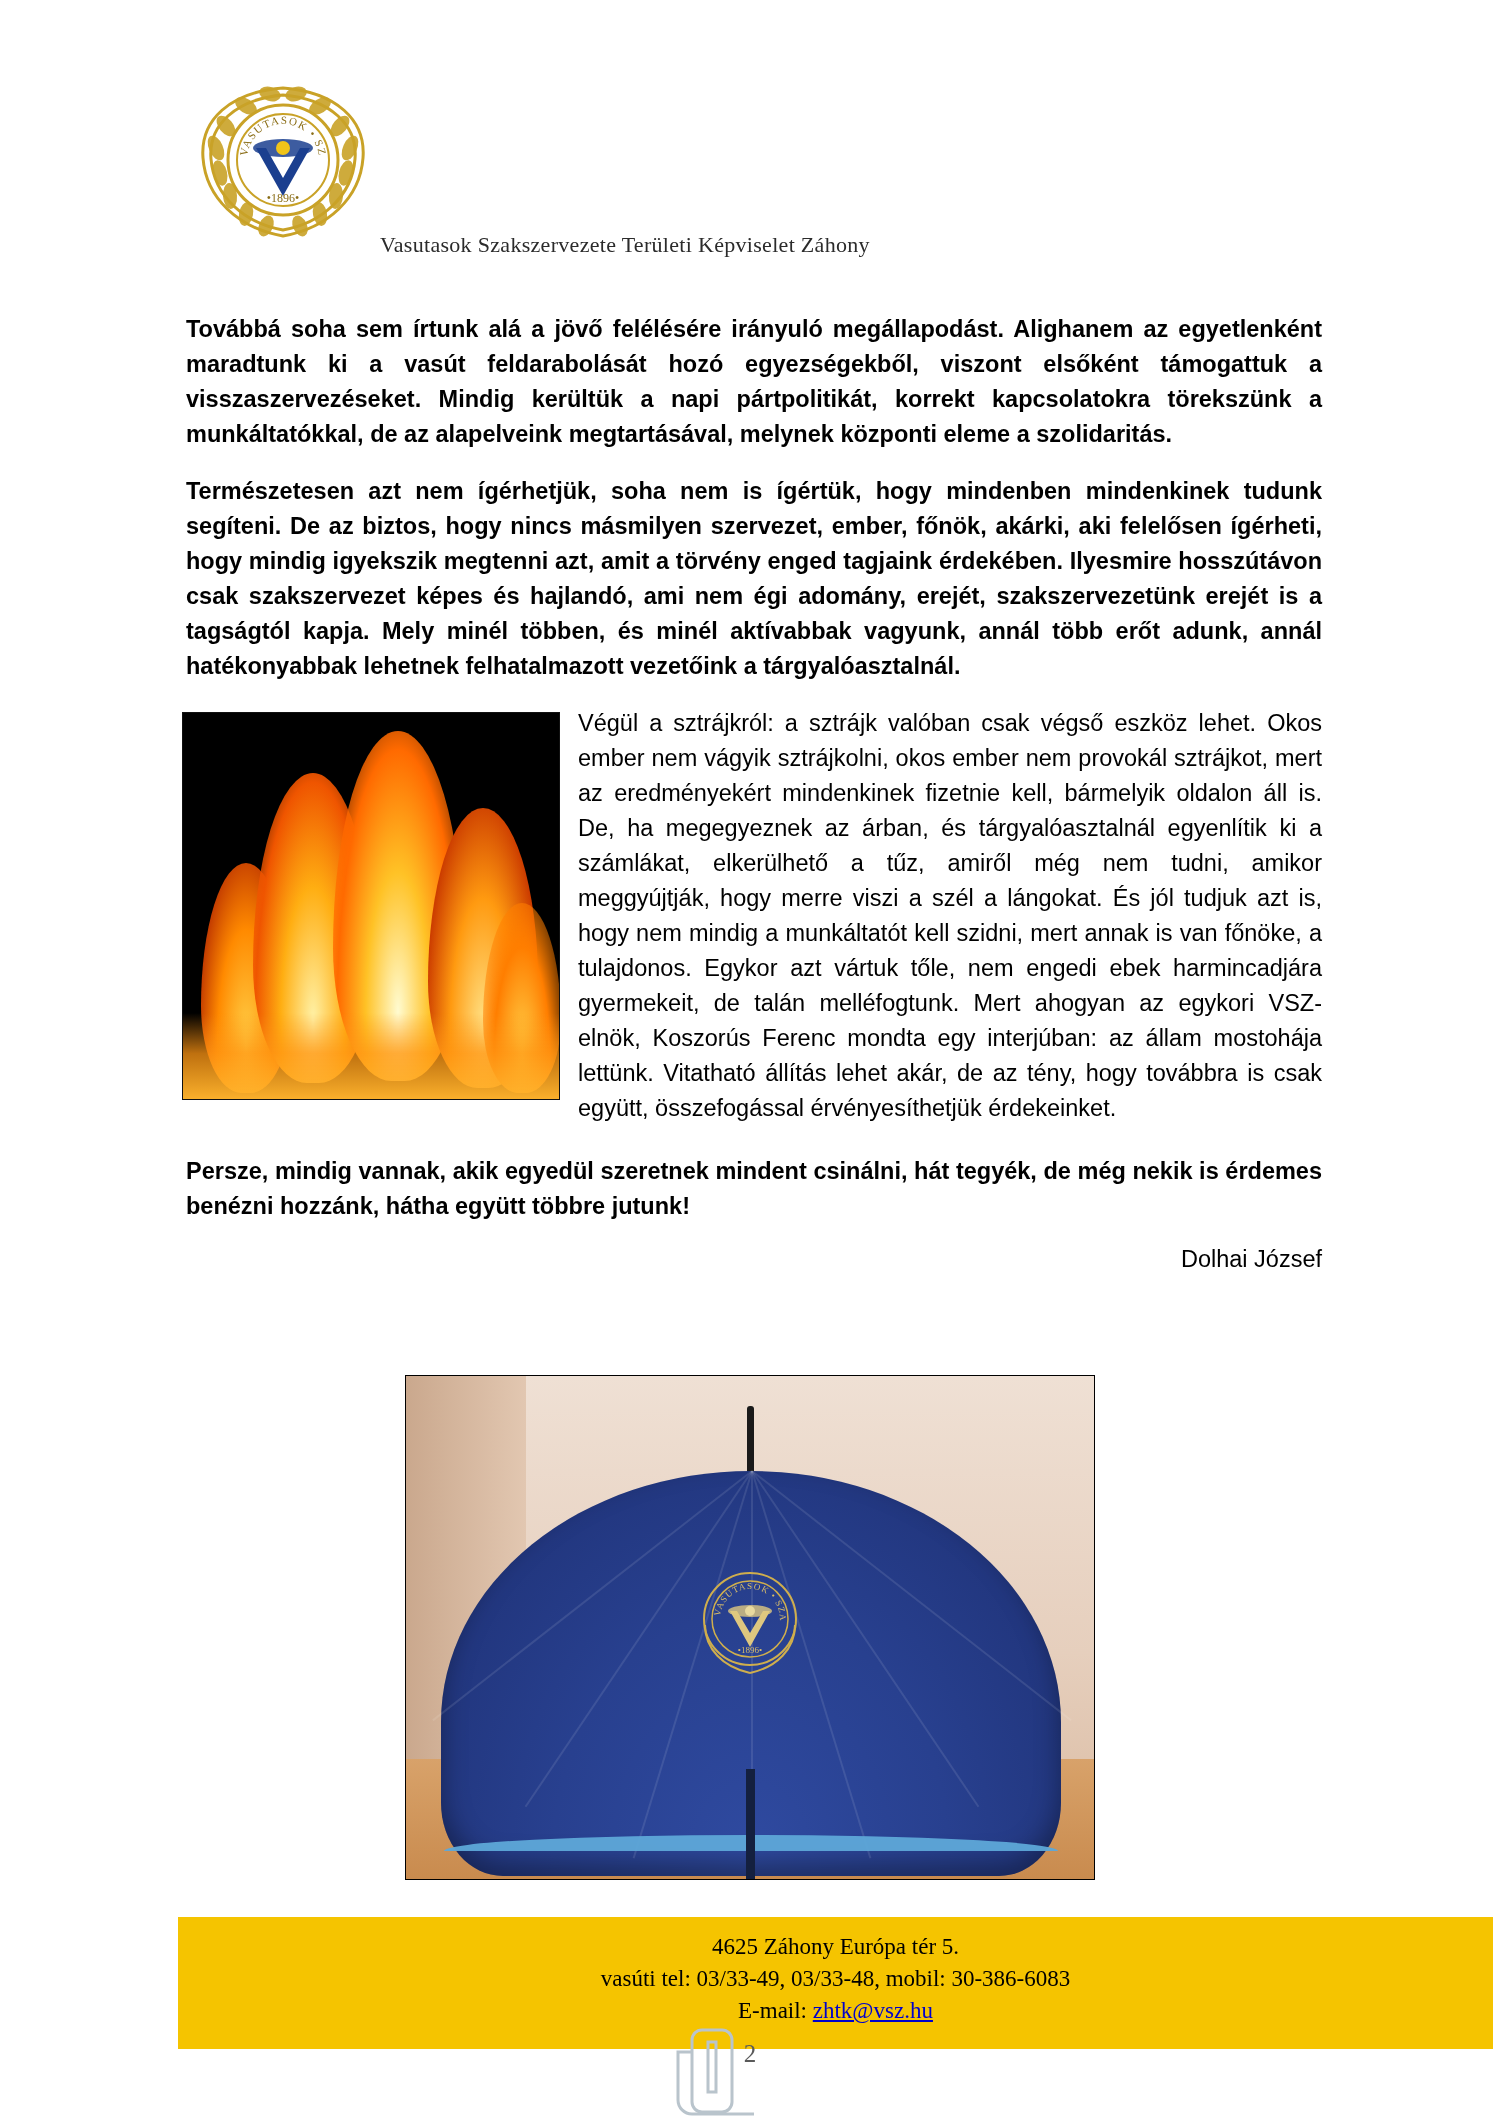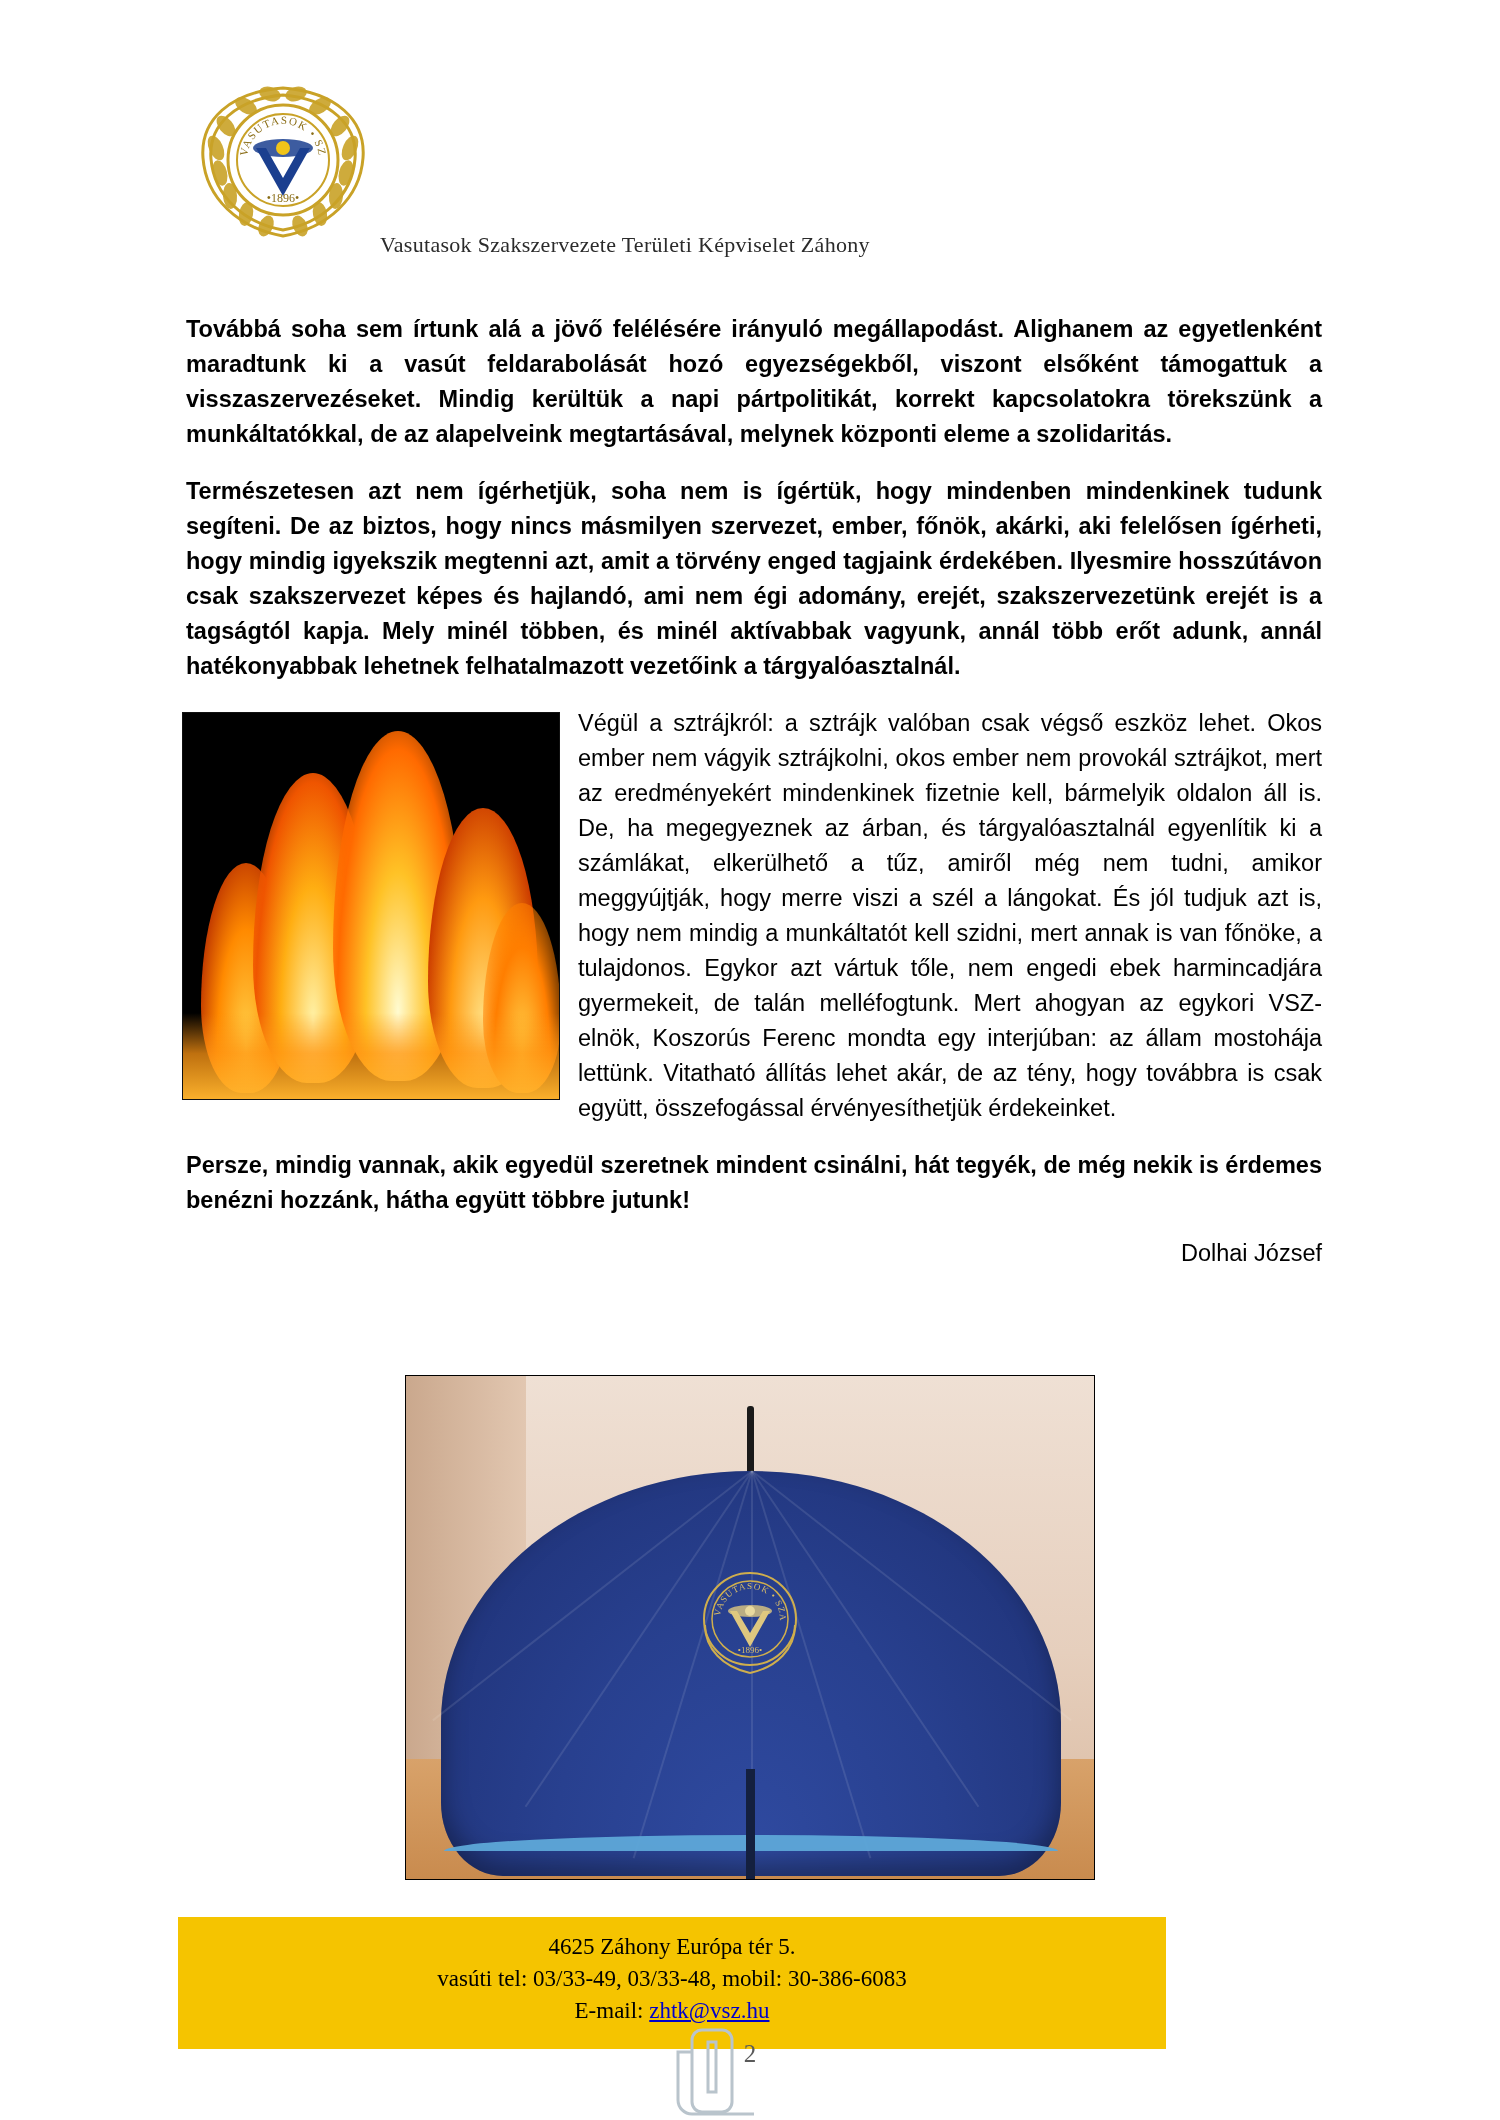--- a/index.html
+++ b/index.html
@@ -66,21 +66,21 @@
     text-align: justify;
     text-justify: inter-word;
     color: #000;
     font-weight: bold;
   }
   p.para:last-child { margin-bottom: 0; }
 
   
   .fire-block {
     position: relative;
-    margin-bottom: 22px;
+    margin-bottom: 28px;
   }
   .fire-img {
     float: left;
     width: 378px;
     height: 388px;
     margin: 6px 18px 4px 0;
     border: 1px solid #111;
     box-sizing: border-box;
     background: #000;
     position: relative;
@@ -190,21 +190,21 @@
     height: 120px;
     margin-left: -75px;
     opacity: 0.95;
   }
 
   
   .footer-bar {
     position: absolute;
     left: 178px;
     top: 1917px;
-    width: 988px;
+    width: 1315px;
     height: 132px;
     background: #f5c400;
   }
   .footer-text {
     position: absolute;
     left: 0;
     top: 14px;
     width: 100%;
     text-align: center;
     font-family: "Liberation Serif", serif;

